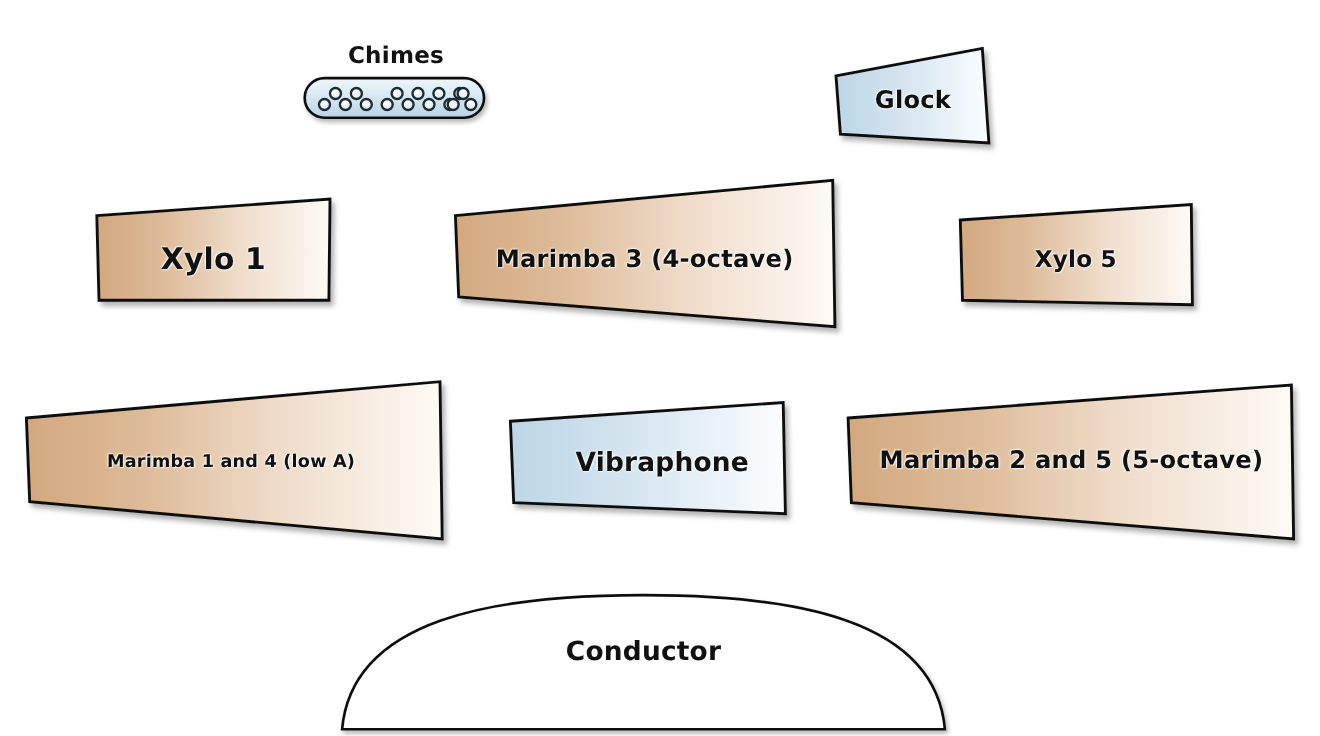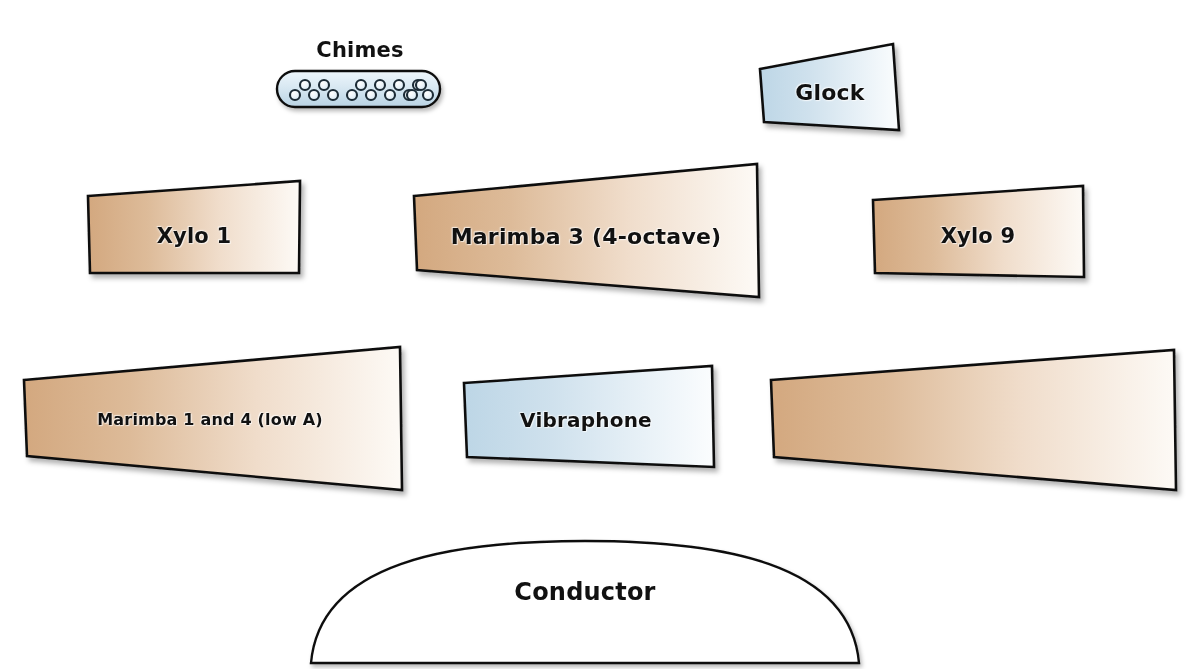--- a/index.html
+++ b/index.html
@@ -143,26 +143,27 @@
 
     <g filter="url(#softShadow)">
       <path d="M 311,663 C 320,562 450,541 585,541 C 720,541 850,562 859,663 Z" fill="#ffffff" stroke="#111111" stroke-width="2.4"></path>
     </g>
   </svg>
 
   <div class="chimes-title" style="left:360px; top:50px;">Chimes</div>
 
   <div class="inst-label" style="left:830px; top:92px; font-size:22px;">Glock</div>
 
-  <div class="inst-label" style="left:194px; top:236px; font-size:21px;">Xylo 1</div>
+  <div class="inst-label" style="left:194px; top:236px; font-size:27px;">Xylo 1</div>
 
   <div class="inst-label" style="left:586px; top:236px; font-size:22px;">Marimba 3 (4-octave)</div>
 
-  <div class="inst-label" style="left:978px; top:236px; font-size:21px;">Xylo 9</div>
+  <div class="inst-label" style="left:978px; top:236px; font-size:21px;">Xylo 5</div>
 
   <div class="inst-label" style="left:210px; top:419px; font-size:16px;">Marimba 1 and 4 (low A)</div>
 
-  <div class="inst-label" style="left:586px; top:420px; font-size:20px;">Vibraphone</div>
+  <div class="inst-label" style="left:602px; top:420px; font-size:24px;">Vibraphone</div>
 
+  <div class="inst-label" style="left:974px; top:419px; font-size:22px;">Marimba 2 and 5 (5-octave)</div>
 
   <div class="inst-label" style="left:585px; top:592px; font-size:24px;">Conductor</div>
 
 </div>
 
 </body></html>

